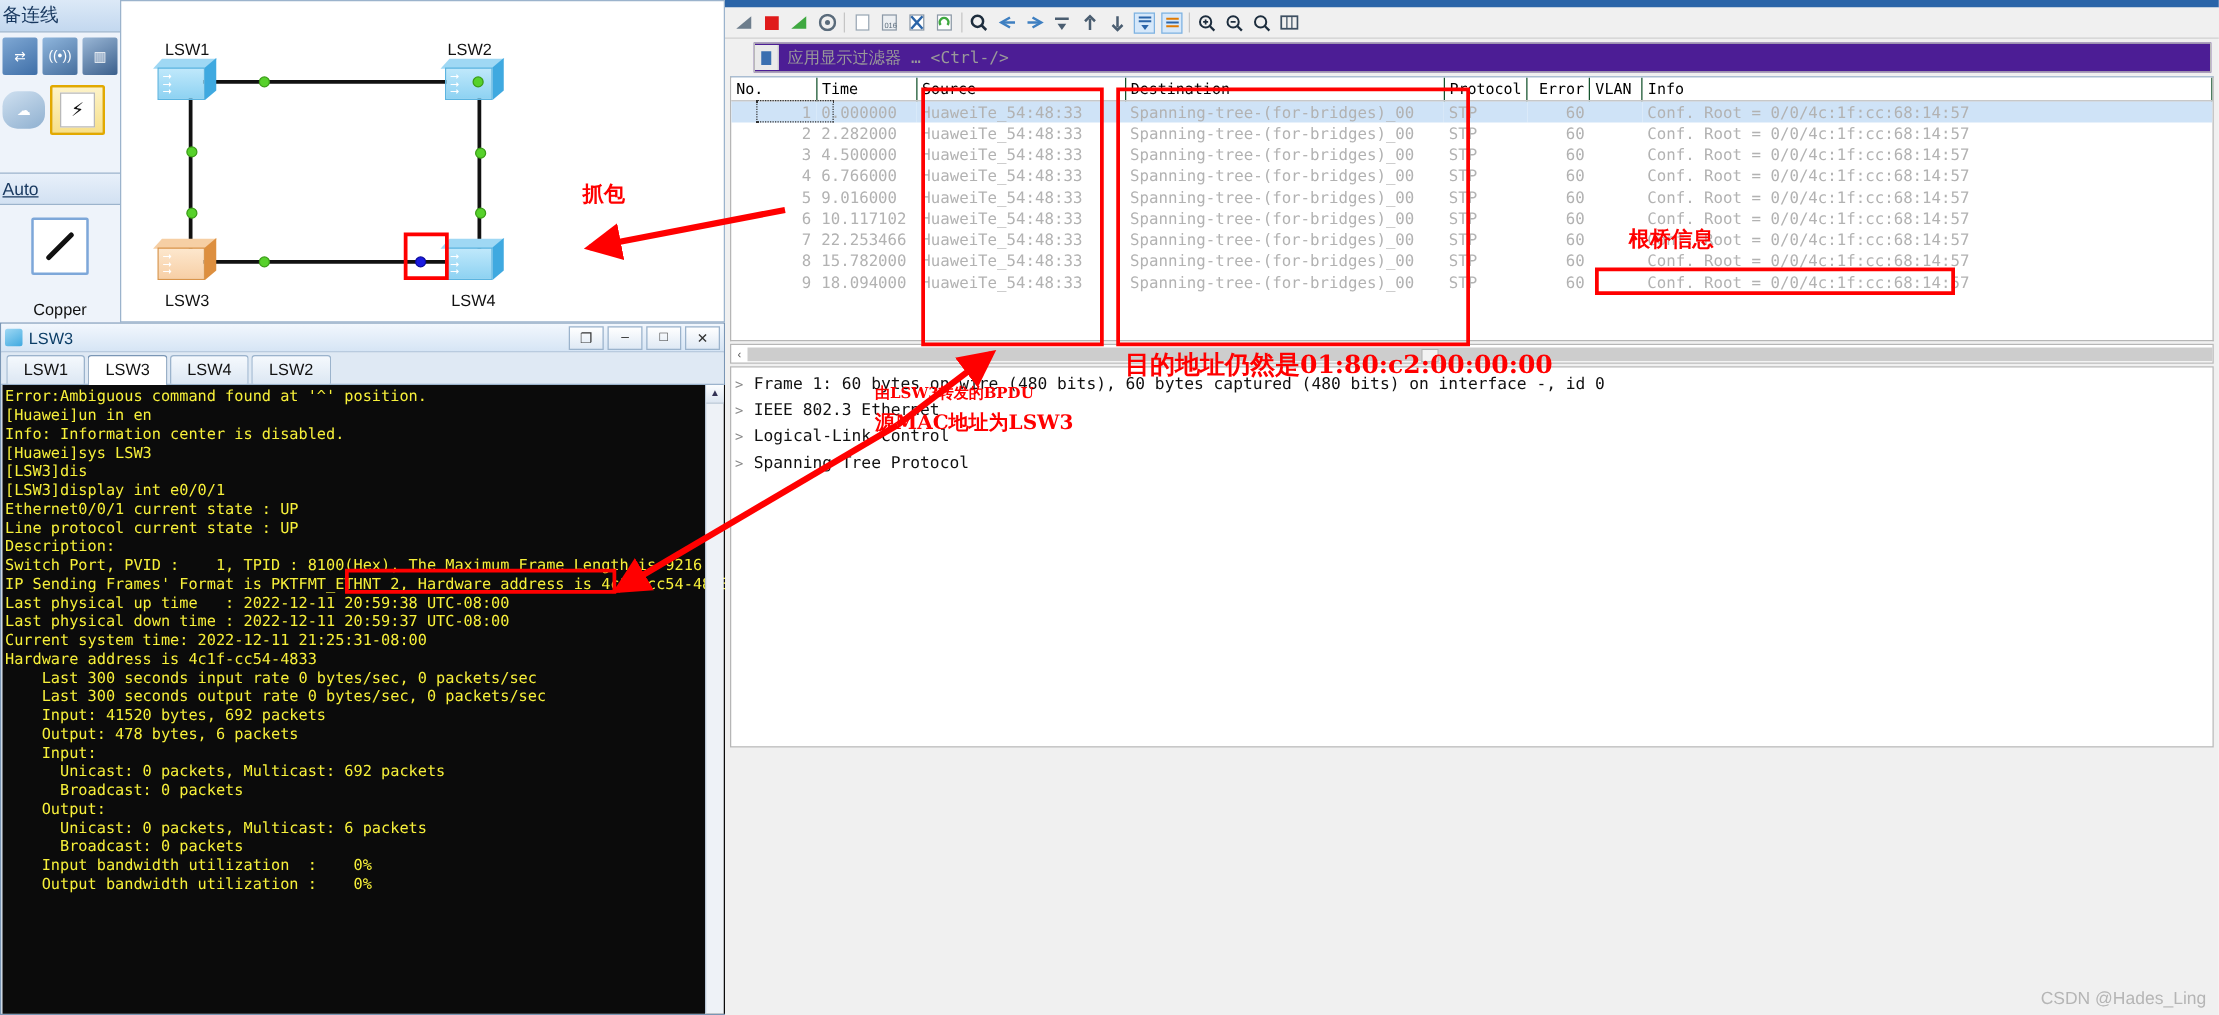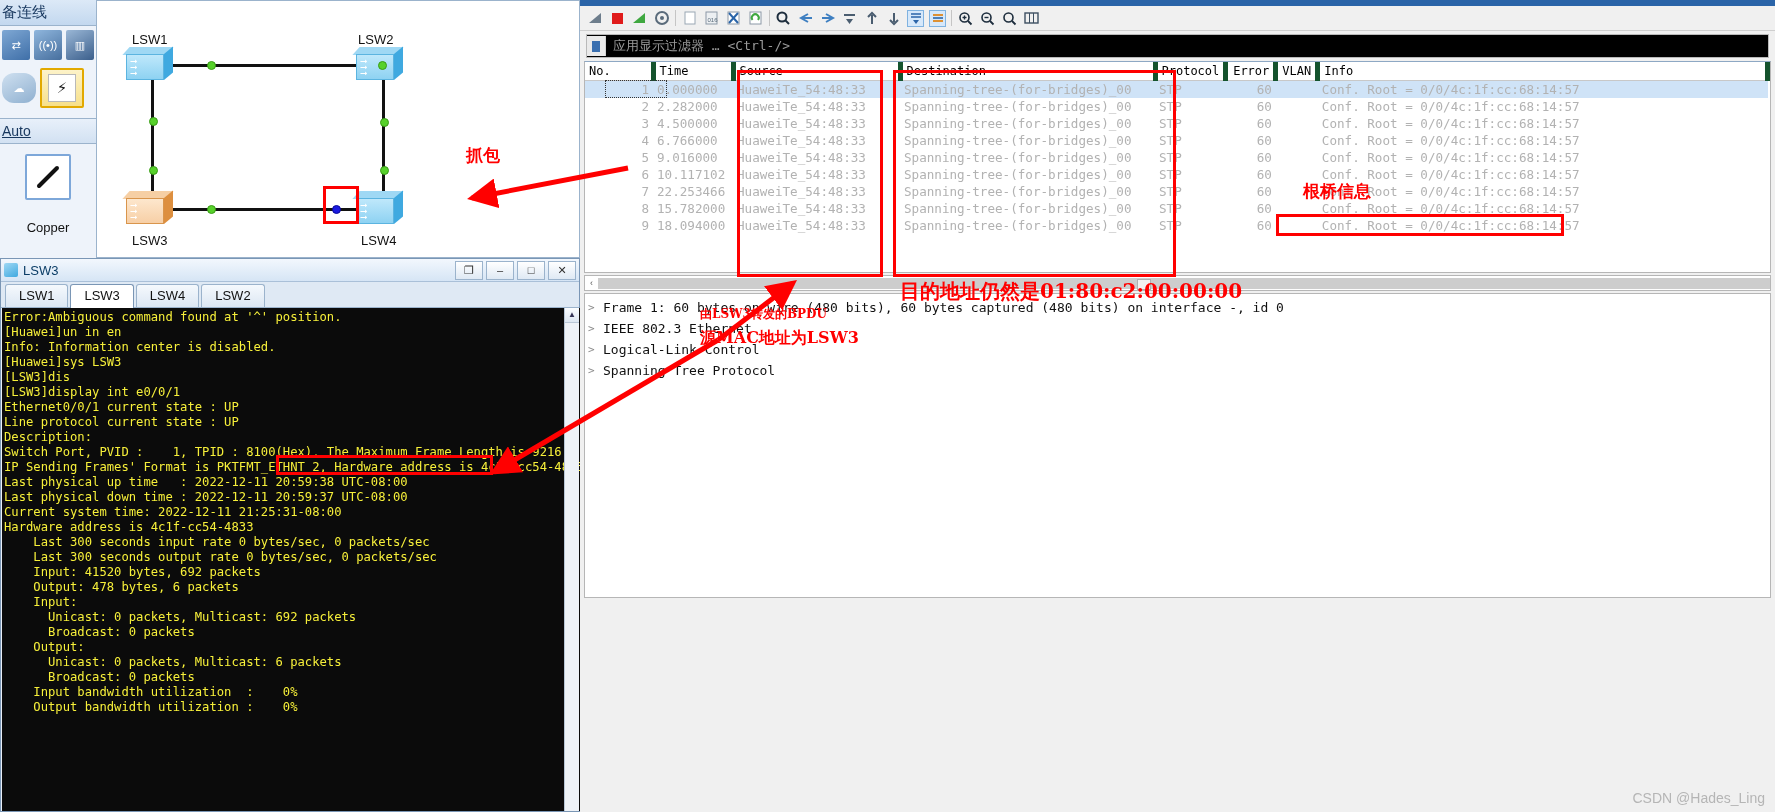--- a/index.html
+++ b/index.html
@@ -77,29 +77,29 @@
       font-size:8px;text-align:center;line-height:14px;color:#335;}
 
   
   #ws{left:580px;top:0;width:1195px;height:812px;background:#f0f0f0;}
   #ws-topbar{height:6px;background:#2a64a8;}
   #ws-menu{height:26px;background:#f0f0f0;display:flex;align-items:center;padding-left:16px;gap:16px;font-size:13.5px;color:#111;}
   #ws-toolbar{height:24px;background:#f0f0f0;display:flex;align-items:center;gap:5px;padding-left:7px;border-bottom:1px solid #cfcfcf;}
   .tb{width:17px;height:17px;display:flex;align-items:center;justify-content:center;font-size:13px;color:#35506e;}
   .tb.sep{width:1px;background:#c5c5c5;height:16px;}
   .tb.hl{background:#d6e8fa;border:1px solid #7fb2e0;box-sizing:border-box;}
-  #ws-filter{height:22px;background:#000000;border:1px solid #b9b9b9;margin:3px 6px 3px 6px;display:flex;align-items:center;}
+  #ws-filter{height:22px;background:#4c1d95;border:1px solid #b9b9b9;margin:3px 6px 3px 23px;display:flex;align-items:center;}
   #ws-filter .fico{width:18px;height:20px;background:#eaeaea;border-right:1px solid #d2d2d2;display:flex;align-items:center;justify-content:center;}
   #ws-filter .fico i{width:8px;height:11px;background:#3a6fb0;display:block;}
   #ws-filter .ftxt{font-size:13px;color:#9a9a9a;padding-left:7px;font-family:"DejaVu Sans Mono","Liberation Mono",monospace;}
 
   #pktlist{position:relative;margin:0 4px;height:210px;background:#fff;border:1px solid #b6b6b6;border-top:1px solid #8ea8c4;overflow:hidden;}
   table.pkt{border-collapse:collapse;width:100%;font-family:"DejaVu Sans Mono","Liberation Mono",monospace;font-size:12.6px;}
   table.pkt th{font-family:"DejaVu Sans Mono","Liberation Mono",monospace;font-size:12px;font-weight:normal;
-      text-align:left;border-right:5px solid #14532d;border-bottom:1px solid #c8c8c8;background:#fff;
+      text-align:left;border-right:1px solid #14532d;border-bottom:1px solid #c8c8c8;background:#fff;
       padding:1px 4px;color:#000;height:16px;}
   table.pkt td{padding:0 4px;height:17px;color:#b2b2b2;white-space:nowrap;}
   table.pkt tr.sel td{background:#cfe3f7;}
   td.num{text-align:right;}
   .focusbox{position:absolute;left:20px;top:18px;width:60px;height:16px;border:1px dotted #333;}
 
   #pkt-hscroll{margin:2px 4px 0 4px;height:14px;background:#fff;border:1px solid #b6b6b6;display:flex;align-items:center;}
   #pkt-hscroll .lt{width:13px;text-align:center;font-size:9px;color:#555;}
   #pkt-hscroll .track{flex:1;height:11px;background:#cdcdcd;position:relative;}
   #pkt-hscroll .thumb{position:absolute;left:46%;top:1px;width:12px;height:9px;background:#f2f2f2;border:1px solid #b0b0b0;}
@@ -127,21 +127,21 @@
       </div>
   </div>
   <div class="pal-row">
     <div class="dev-ico cloud">
         <span class="glyph">☁</span>
       </div>
     <div class="pal-sel">
       <div class="bolt">⚡</div>
     </div>
   </div>
-  <div class="pal-sub" style="margin-top:6px;text-decoration:underline;">Auto</div>
+  <div class="pal-sub" style="margin-top:26px;text-decoration:underline;">Auto</div>
   <div class="pal-copper">
     <div class="copper-box">
       <svg width="30" height="30" viewBox="0 0 30 30">
           <line x1="6" y1="24" x2="24" y2="6" stroke="#111" stroke-width="4" stroke-linecap="round"></line>
         </svg>
     </div>
     <div class="copper-label">Copper</div>
   </div>
 </div>
 

